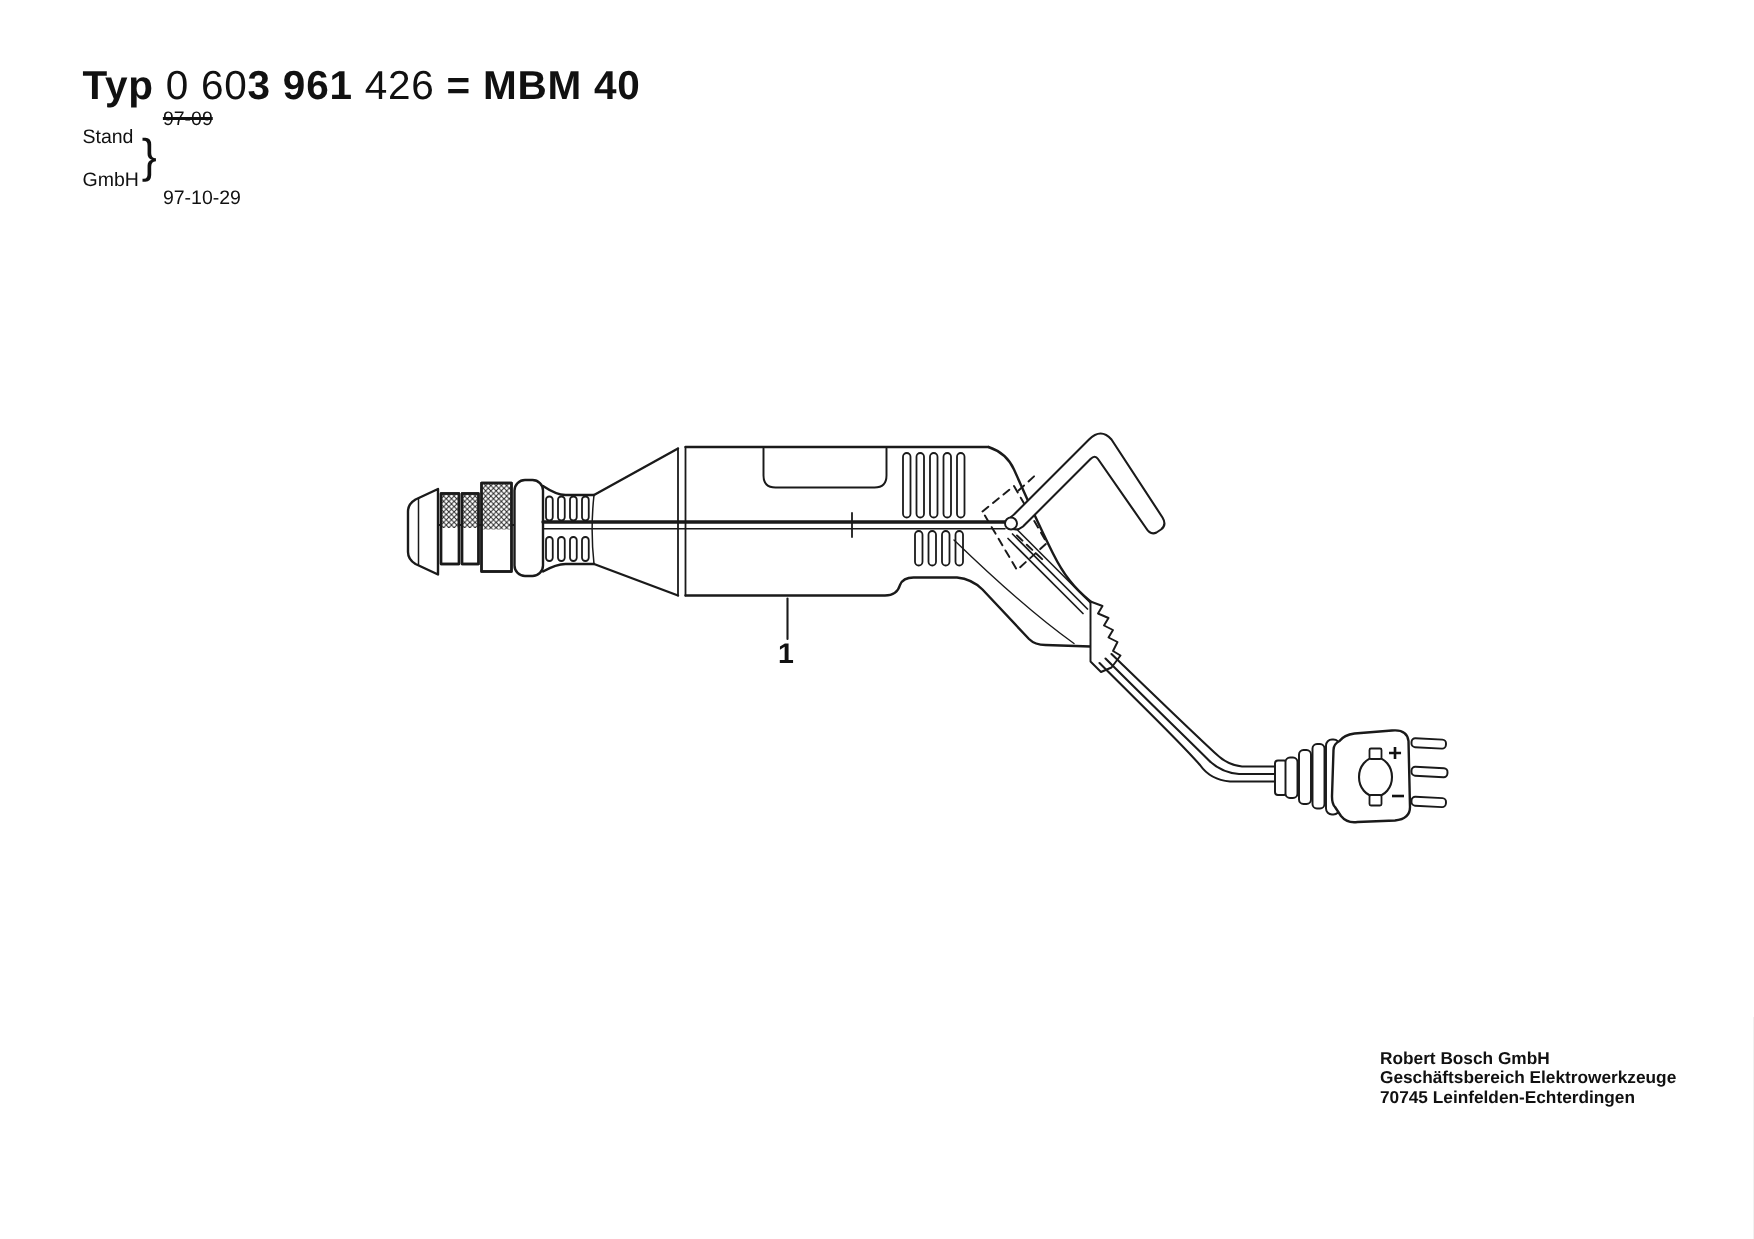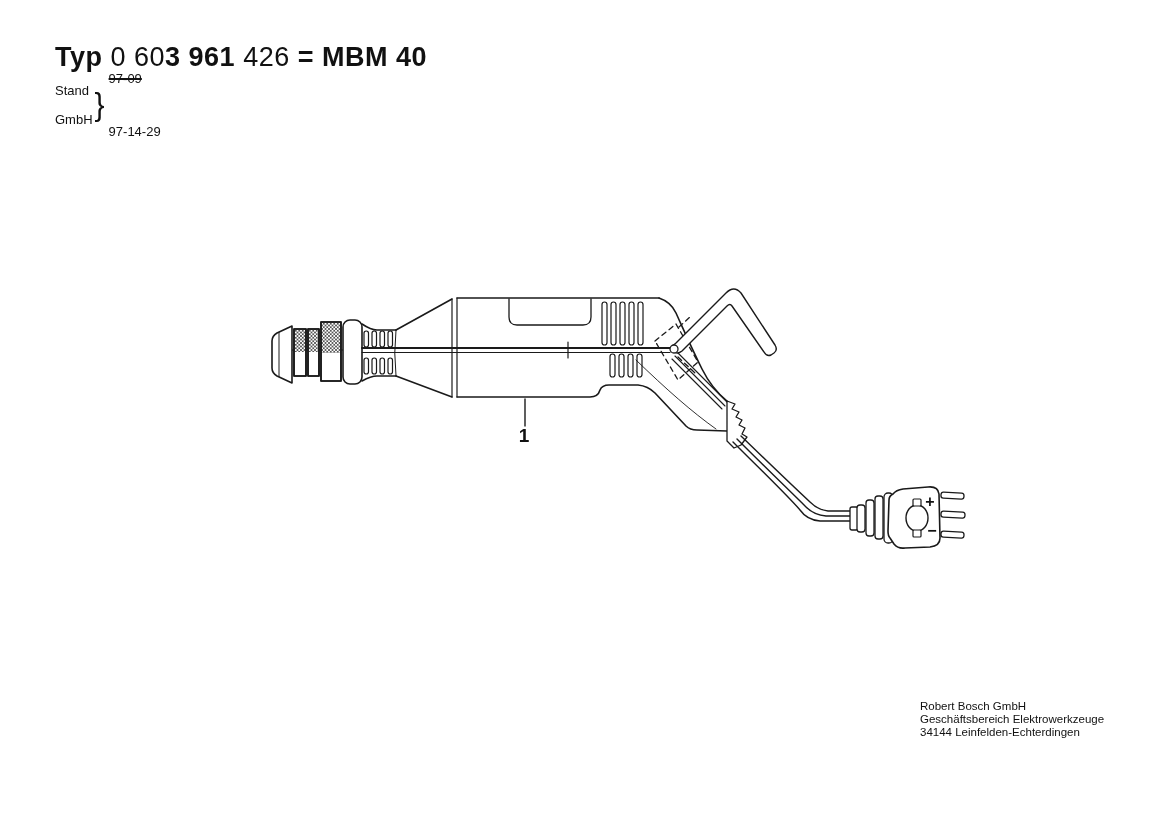--- a/index.html
+++ b/index.html
@@ -30,42 +30,42 @@
     margin:0 4px 0 2px;transform:scaleY(1.05);
   }
   .rev-values{display:flex;flex-direction:column;gap:40px;}
   .rev-values div{height:13px;}
   .struck{text-decoration:line-through;text-decoration-thickness:2px;}
   
   .footer{
     position:absolute;left:920px;top:697px;width:230px;
     font-size:11.5px;line-height:13.2px;
   }
-  .footer-company{font-weight:400;margin-top:3px;}
+  .footer-company{font-weight:700;margin-top:3px;}
   
   .diagram{position:absolute;left:0;top:0;}
   .callout-text{font:bold 19px "Liberation Sans",sans-serif;fill:#111;}
   .plug-mark{font:bold 16px "Liberation Sans",sans-serif;fill:#111;}
 </style>
 </head>
 <body>
 
 <div class="page">
 
   <div class="doc-title"><span style="font-weight: 700;">Typ </span><span style="font-weight: 400;">0 60</span><span style="font-weight: 700;">3 961 </span><span style="font-weight: 400;">426 </span><span style="font-weight: 700;">= MBM 40</span></div>
 
   <div class="revision">
     <div class="rev-labels">
       <div>Stand</div>
       <div>GmbH</div>
     </div>
     <div class="rev-brace">}</div>
     <div class="rev-values">
       <div class="struck">97-09</div>
-      <div>97-14-29</div>
+      <div>97-10-29</div>
     </div>
   </div>
 
   <svg class="diagram" width="1169" height="826" viewBox="0 0 1169 826">
     <defs>
       <pattern id="knurl" width="3.5" height="3.5" patternUnits="userSpaceOnUse">
         <path d="M0,0 L3.5,3.5 M3.5,0 L0,3.5" stroke="#2a2a2a" stroke-width="0.7"></path>
       </pattern>
     </defs>
 
@@ -194,17 +194,17 @@
       <path d="M525,399 L525,426" stroke-width="1.4"></path>
     </g>
 
     <text class="callout-text" x="524" y="442" text-anchor="middle">1</text>
   </svg>
 
   <div class="footer">
     <div class="footer-company">
         <div>Robert Bosch GmbH</div>
         <div>Geschäftsbereich Elektrowerkzeuge</div>
-        <div>34144 Leinfelden-Echterdingen</div>
+        <div>70745 Leinfelden-Echterdingen</div>
       </div>
   </div>
 
 </div>
 
 </body></html>

